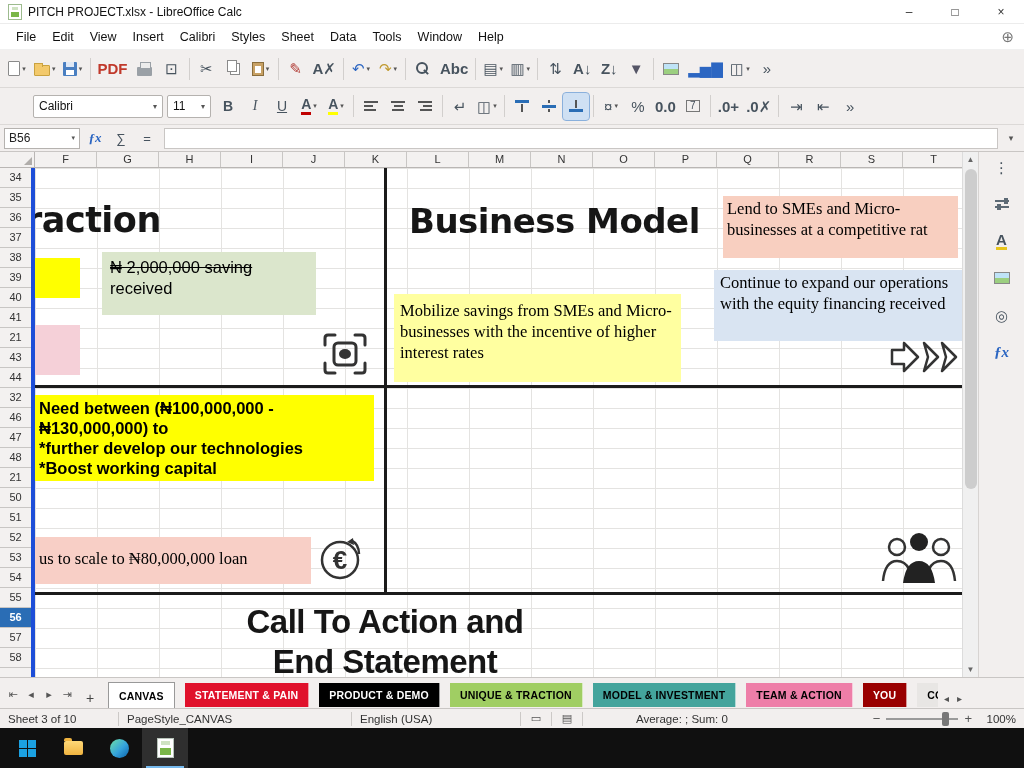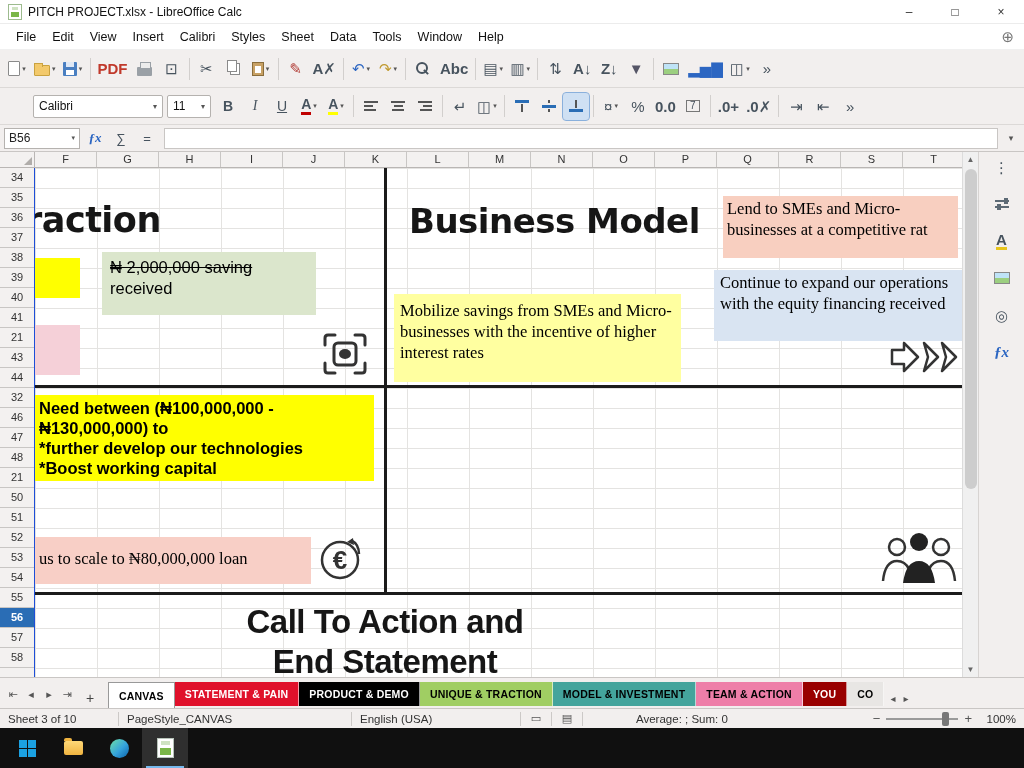--- a/index.html
+++ b/index.html
@@ -76,21 +76,21 @@
   .fb-btn{width:22px;height:21px;display:flex;align-items:center;justify-content:center;font-size:13px;color:#47535e;border-radius:2px;}
   .fb-btn .fx{font-style:italic;color:#2c66c2;font-family:"Liberation Serif","DejaVu Serif",serif;font-weight:bold;}
   .formula-input{flex:1;height:21px;background:#fff;border:1px solid #c9c6c4;margin-left:2px;}
   .fb-expand{width:18px;text-align:center;font-size:9px;color:#555;}
 
   
   .corner-box{position:absolute;top:152px;left:0;width:35px;height:16px;background:#f3f1f0;border-right:1px solid #b9b6b4;border-bottom:1px solid #b9b6b4;}
   .corner-box::after{content:"";position:absolute;right:2px;bottom:2px;border-style:solid;border-width:0 0 8px 8px;border-color:transparent transparent #b0adaa transparent;}
   .col-headers{position:absolute;top:152px;left:35px;width:927px;height:16px;display:flex;overflow:hidden;background:#f3f1f0;border-bottom:1px solid #b9b6b4;}
   .col-h{width:62px;flex:none;text-align:center;font-size:11px;line-height:15px;color:#333;border-right:1px solid #c8c6c4;}
-  .row-headers{position:absolute;top:168px;left:0;width:35px;height:509px;overflow:hidden;background:#f3f1f0;border-right:1px solid #1d4ed8;}
+  .row-headers{position:absolute;top:168px;left:0;width:35px;height:509px;overflow:hidden;background:#f3f1f0;border-right:4px solid #1d4ed8;}
   .row-h{height:20px;text-align:center;font-size:11px;line-height:19px;color:#333;border-bottom:1px solid #c8c6c4;}
   .row-h.active{background:#2a6db5;color:#fff;font-weight:bold;}
   .cells{position:absolute;top:168px;left:35px;width:927px;height:509px;overflow:hidden;background:#fff;
      background-image:linear-gradient(to right,#e4e3e1 1px,transparent 1px),linear-gradient(to bottom,#e4e3e1 1px,transparent 1px);
      background-size:62px 20px;}
 
   
   .cv{position:absolute;}
   .heading{position:absolute;font-weight:800;color:#161616;letter-spacing:-0.5px;white-space:nowrap;font-family:"DejaVu Sans","Liberation Sans",sans-serif;}
   .cv-traction{left:-10px;top:32px;font-size:35px;}
@@ -123,21 +123,21 @@
   .v-scroll .arr.down{position:absolute;bottom:0;width:100%;}
   .sidebar{position:absolute;top:152px;left:978px;width:46px;height:525px;background:#f2efee;border-left:1px solid #d7d4d2;display:flex;flex-direction:column;align-items:center;padding-top:2px;gap:11px;}
   .sb-btn{width:30px;height:26px;display:flex;align-items:center;justify-content:center;border-radius:3px;font-size:15px;color:#5d6a75;}
   .sb-btn .fx{font-style:italic;color:#2c66c2;font-weight:bold;font-family:"Liberation Serif","DejaVu Serif",serif;}
 
   
   .tabbar{position:absolute;top:677px;left:0;width:1024px;height:31px;background:#f2efee;border-top:1px solid #c9c6c4;display:flex;align-items:flex-end;padding:0 2px 0 4px;}
   .tab-nav{display:flex;align-items:center;height:24px;margin-bottom:2px;}
   .tab-nav span{width:18px;text-align:center;font-size:11px;color:#555;}
   .tab-add{width:20px;text-align:center;font-size:14px;color:#444;margin:0 8px 2px 4px;}
-  .tabs{display:flex;align-items:flex-start;height:26px;overflow:hidden;max-width:830px;}
+  .tabs{display:flex;align-items:center;height:26px;overflow:hidden;max-width:830px;gap:10px;}
   .sheet-tab{height:24px;display:flex;align-items:center;padding:0 10px;font-size:10.5px;font-weight:bold;white-space:nowrap;border-right:1px solid rgba(255,255,255,.6);letter-spacing:.2px;}
   .sheet-tab.active{background:#fff;color:#000;border:1px solid #999;border-bottom:none;height:26px;}
   .tab-scroll{display:flex;margin:0 0 4px 2px;}
   .tab-scroll span{width:13px;text-align:center;font-size:10px;color:#555;}
 
   
   .statusbar{position:absolute;top:708px;left:0;width:1024px;height:20px;background:#f2efee;border-top:1px solid #c9c6c4;display:flex;align-items:center;font-size:11.5px;color:#333;}
   .sb-sep{width:1px;height:14px;background:#ccc9c7;}
   .st-item{padding:0 8px;white-space:nowrap;}
   .st-sheetinfo{width:118px;}

